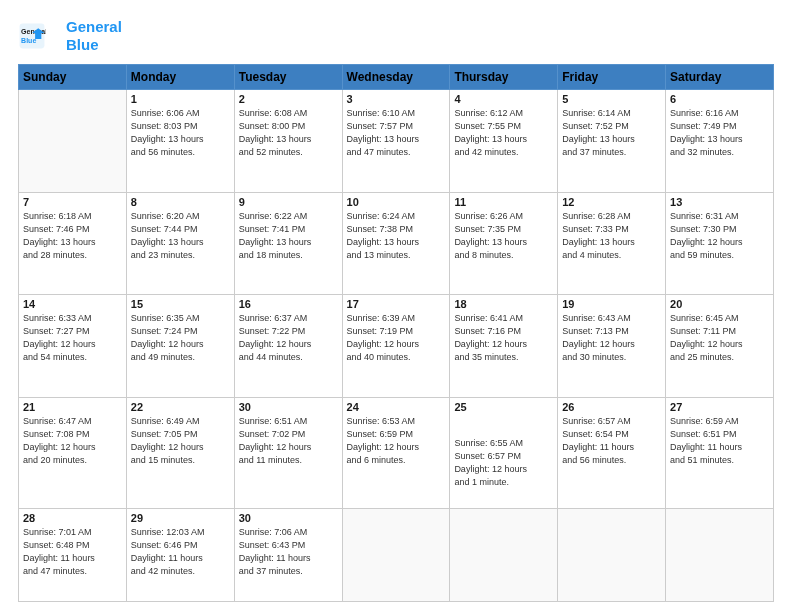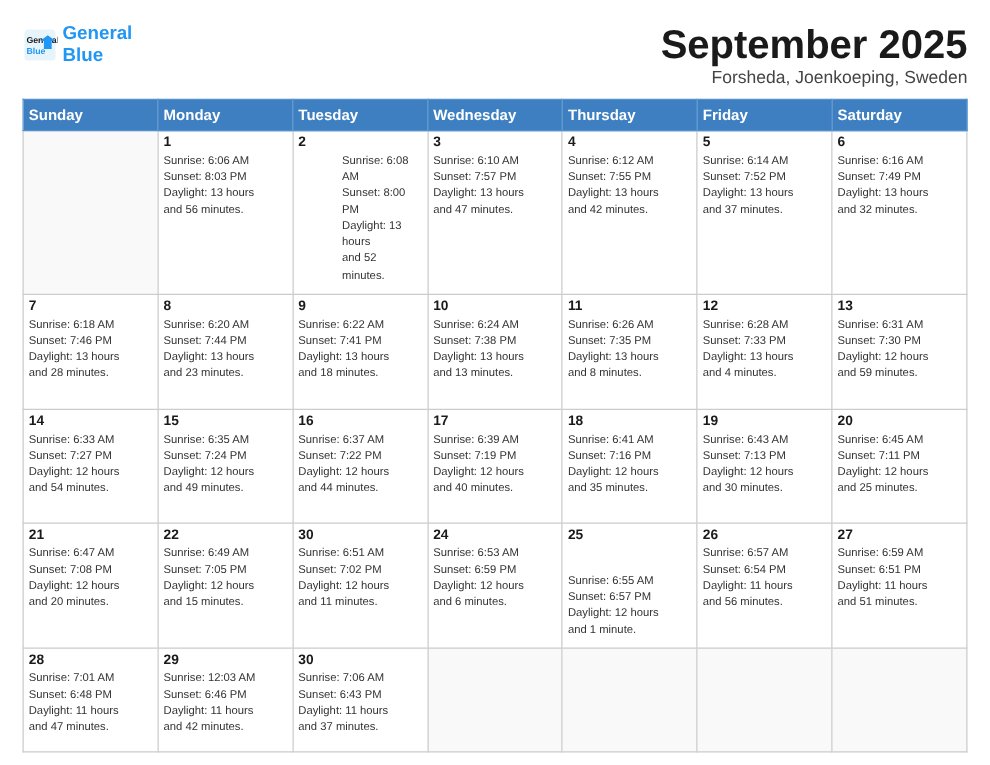--- a/index.html
+++ b/index.html
@@ -19,21 +19,21 @@
     }
     .header {
       display: flex;
       align-items: flex-start;
       justify-content: space-between;
       margin-bottom: 10px;
     }
     .logo {
       display: flex;
       align-items: center;
-      gap: 4px;
+      gap: 20px;
     }
     .logo-text {
       font-size: 15px;
       font-weight: bold;
       color: #1a1a1a;
       line-height: 1.2;
     }
     .logo-text span {
       color: #2196f3;
     }
@@ -56,21 +56,21 @@
     }
     .calendar {
       flex: 1;
       border: 1px solid #ccc;
       border-collapse: collapse;
       width: 100%;
       table-layout: fixed;
     }
     .calendar th {
       background: #3d7fc1;
-      color: #ffffff;
+      color: #000000;
       font-size: 12px;
       font-weight: bold;
       padding: 5px 4px;
       text-align: left;
       border: 1px solid #5591cc;
       margin-top: 32px;
     }
     .calendar td {
       vertical-align: top;
       border: 1px solid #ccc;
@@ -109,24 +109,20 @@
         <text x="4" y="16" font-size="9" font-weight="bold" fill="#1a1a1a">General</text>
         <text x="4" y="27" font-size="9" font-weight="bold" fill="#2196f3">Blue</text>
         <polygon points="26,8 34,14 30,14 30,22 22,22 22,14 18,14" fill="#2196f3"></polygon>
       </svg>
       <div>
         <div class="logo-text">
           <span>General</span><br><span style="color:#2196f3">Blue</span>
         </div>
       </div>
     </div>
-    <div class="title-block">
-      <div class="month-title">September 2025</div>
-      <div class="location">Forsheda, Joenkoeping, Sweden</div>
-    </div>
   </div>
 
   <table class="calendar">
     <thead>
       <tr>
 
       <th>Sunday</th>
           <th>Monday</th>
           <th>Tuesday</th>
           <th>Wednesday</th>
@@ -140,21 +136,21 @@
           <td class="empty-cell"></td>
           <td>
             <span class="day-num">1</span>
             <div class="day-info" style="white-space: pre-line;">Sunrise: 6:06 AM
 Sunset: 8:03 PM
 Daylight: 13 hours
 and 56 minutes.</div>
           </td>
           <td>
             <span class="day-num">2</span>
-            <div class="day-info" style="white-space: pre-line; margin-left: 35px;">Sunrise: 6:08 AM
+            <div class="day-info" style="white-space: pre-line;">Sunrise: 6:08 AM
 Sunset: 8:00 PM
 Daylight: 13 hours
 and 52 minutes.</div>
           </td>
           <td>
             <span class="day-num">3</span>
             <div class="day-info" style="white-space: pre-line;">Sunrise: 6:10 AM
 Sunset: 7:57 PM
 Daylight: 13 hours
 and 47 minutes.</div>

